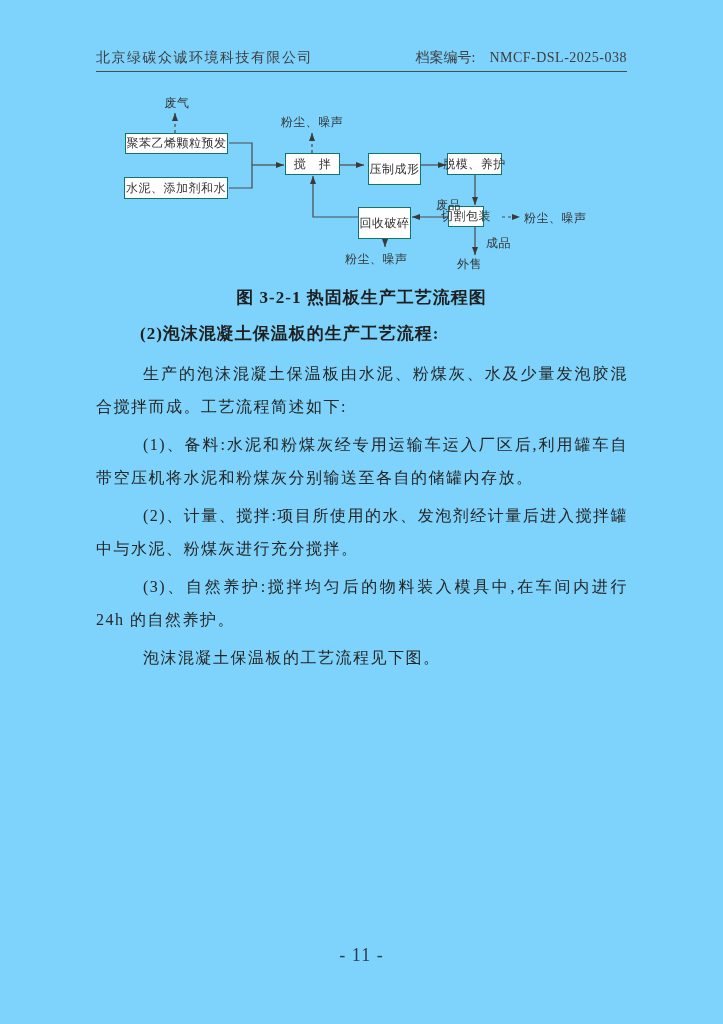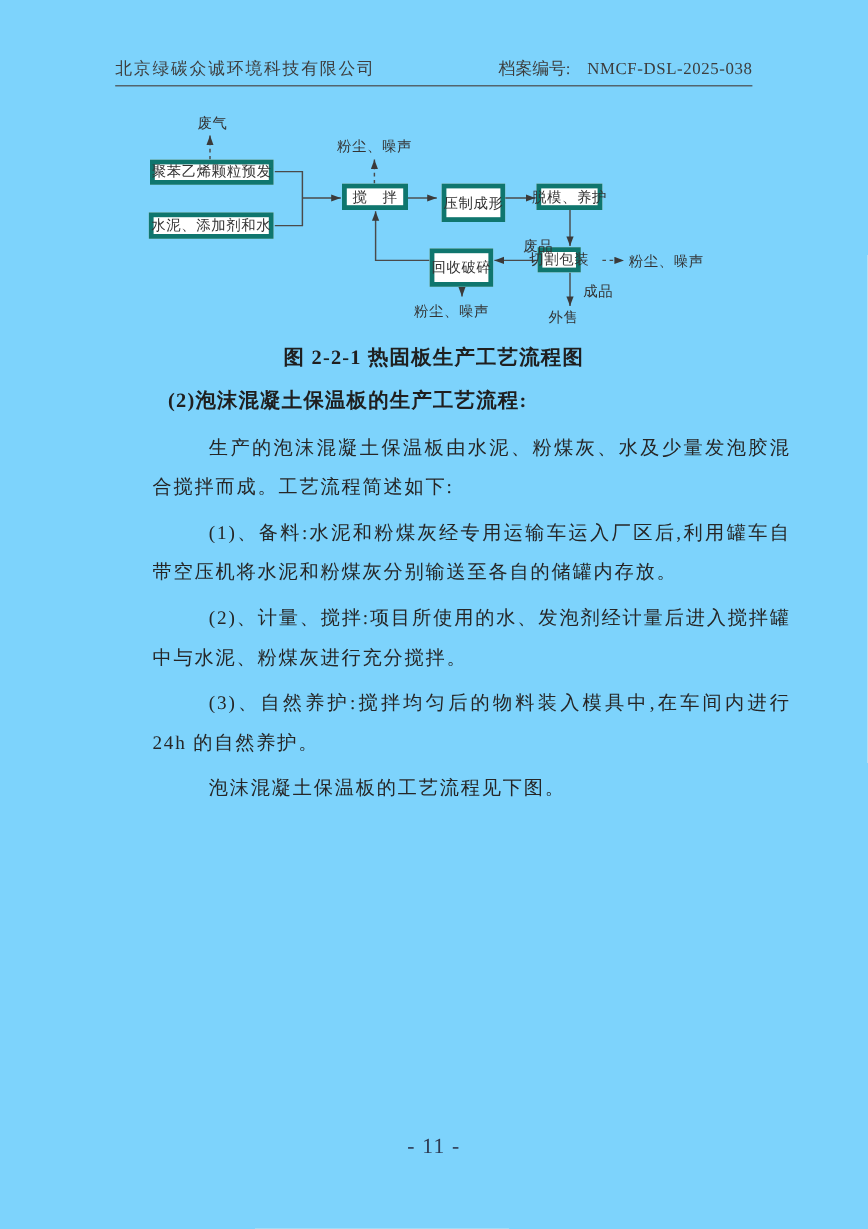--- a/index.html
+++ b/index.html
@@ -52,21 +52,21 @@
     left: 95px;
     top: 90px;
     width: 540px;
     height: 190px;
     font-size: 12px;
     color: #333333;
   }
   .flowchart svg { position: absolute; left: 0; top: 0; }
   .fbox {
     position: absolute;
-    border: 4px solid #0f766e;
+    border: 1px solid #0f766e;
     background: #ffffff;
     display: flex;
     align-items: center;
     justify-content: center;
     letter-spacing: 0.5px;
     white-space: nowrap;
     box-sizing: border-box;
   }
   .flabel {
     position: absolute;
@@ -109,21 +109,20 @@
     letter-spacing: 1px;
     color: #1f1f1f;
   }
 
   
   .body-text {
     position: absolute;
     left: 96px;
     top: 357px;
     width: 532px;
-    margin-left: 31px;
   }
   .body-text p {
     margin: 0 0 5px 0;
     text-indent: 47px;
     text-align: justify;
     line-height: 33px;
     font-size: 16px;
     letter-spacing: 1.5px;
     color: #262626;
   }
@@ -187,21 +186,21 @@
 
     <div class="flabel flbl-waste-gas">废气</div>
     <div class="flabel flbl-dust-top">粉尘、噪声</div>
     <div class="flabel flbl-waste">废品</div>
     <div class="flabel flbl-dust-right">粉尘、噪声</div>
     <div class="flabel flbl-finished">成品</div>
     <div class="flabel flbl-sale">外售</div>
     <div class="flabel flbl-dust-bottom">粉尘、噪声</div>
   </div>
 
-  <div class="caption">图 2-2-1 热固板生产工艺流程图</div>
+  <div class="caption">图 3-2-1 热固板生产工艺流程图</div>
 
   <div class="sec-heading">(2)泡沫混凝土保温板的生产工艺流程:</div>
 
   <div class="body-text">
     <p>生产的泡沫混凝土保温板由水泥、粉煤灰、水及少量发泡胶混合搅拌而成。工艺流程简述如下:</p>
     <p>(1)、备料:水泥和粉煤灰经专用运输车运入厂区后,利用罐车自带空压机将水泥和粉煤灰分别输送至各自的储罐内存放。</p>
     <p>(2)、计量、搅拌:项目所使用的水、发泡剂经计量后进入搅拌罐中与水泥、粉煤灰进行充分搅拌。</p>
     <p>(3)、自然养护:搅拌均匀后的物料装入模具中,在车间内进行 24h 的自然养护。</p>
     <p>泡沫混凝土保温板的工艺流程见下图。</p>
   </div>

